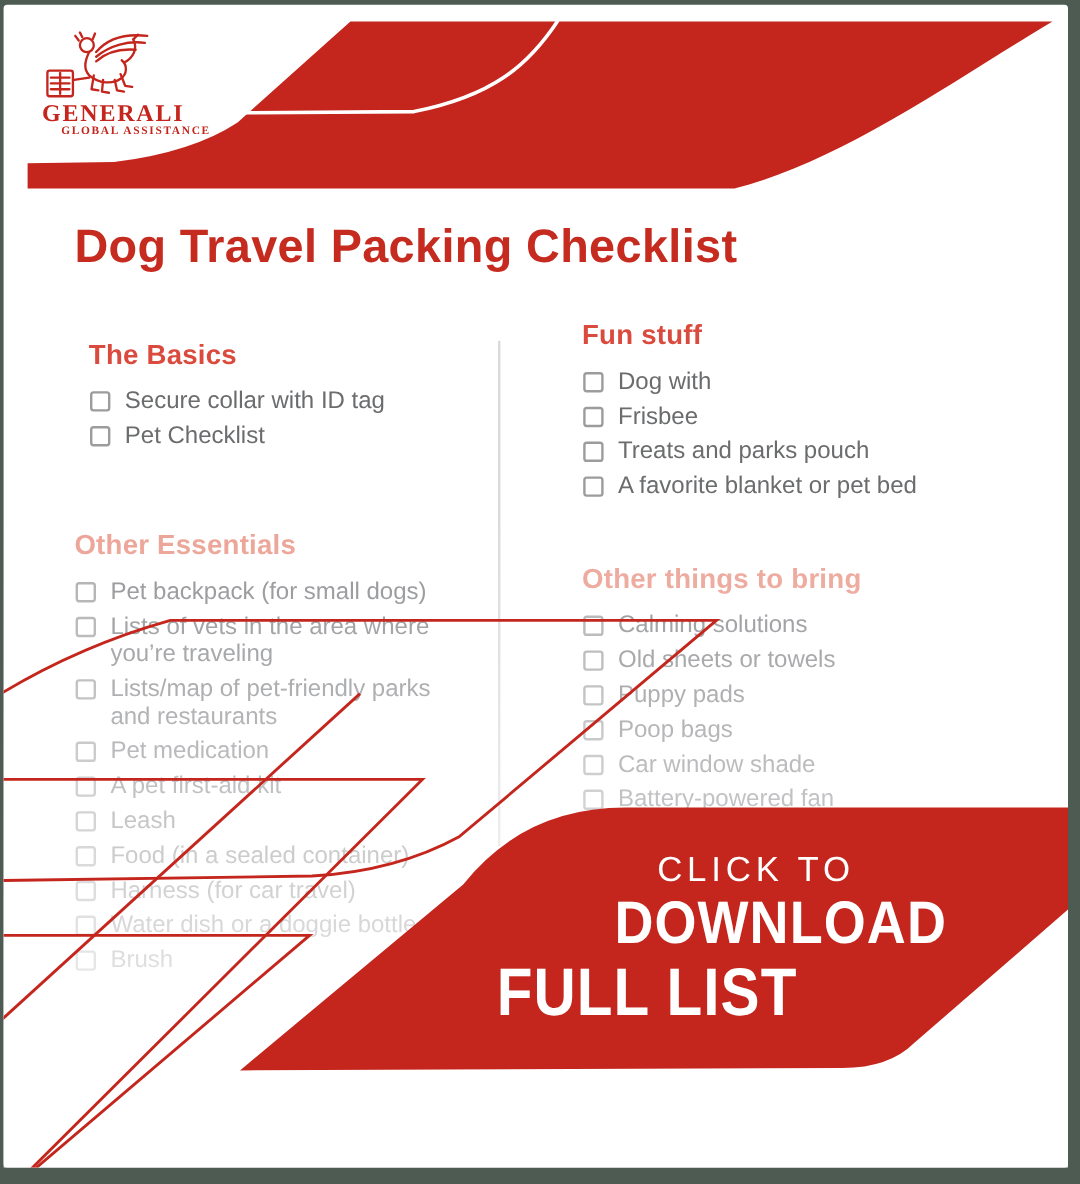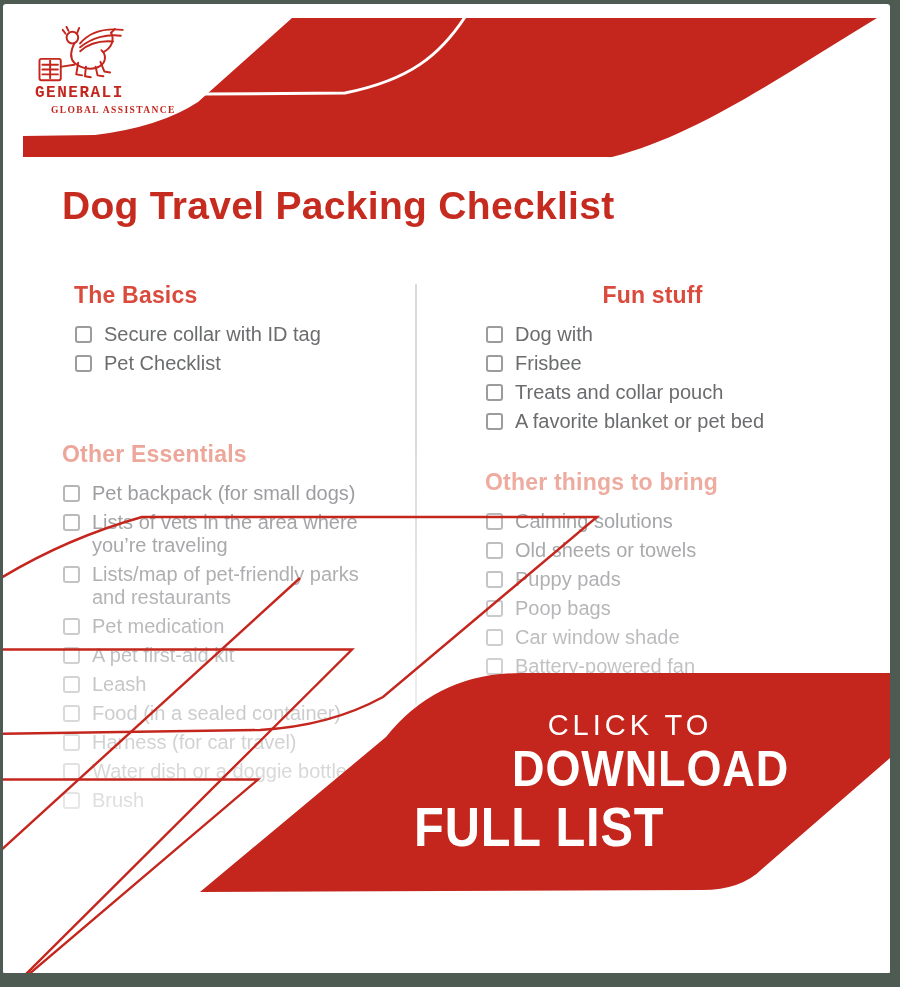--- a/index.html
+++ b/index.html
@@ -7,21 +7,21 @@
          font-family:"Liberation Sans",sans-serif;}
   .stage svg{position:absolute;left:0;top:0;}
   #bg-svg{z-index:0;}
   .content{position:absolute;z-index:1;left:0;top:0;width:900px;height:987px;}
   .title{position:absolute;left:62px;top:184px;font-size:39px;font-weight:700;
          color:var(--title-red);letter-spacing:.3px;}
   .divider{position:absolute;left:415px;top:284px;width:2px;height:421px;background:var(--divider);}
   .section{position:absolute;width:335px;}
   #sec-left-0{left:74px;top:283px;}
   #sec-left-1{left:62px;top:442px;}
-  #sec-right-0{left:485px;top:283px;text-align:center;}
+  #sec-right-0{left:485px;top:267px;}
   #sec-right-1{left:485px;top:470px;}
   .sec-heading{font-size:23px;font-weight:700;line-height:25px;margin:0 0 15px 0;
                color:var(--heading);letter-spacing:.2px;}
   .sec2 .sec-heading{color:var(--heading-faded);}
   .item{display:flex;align-items:flex-start;margin-bottom:6px;font-size:20px;line-height:23px;
         color:var(--item);}
   .sec2 .item{color:var(--item2);}
   .box{flex:0 0 auto;width:13px;height:13px;border:2.2px solid var(--box);border-radius:3px;
        margin:3px 12px 0 1px;background:#fff;}
   .sec2 .box{border-color:var(--box2);}
@@ -31,22 +31,22 @@
   #fg-svg{z-index:3;pointer-events:none;}
   .cta-text{position:absolute;z-index:4;left:0;top:0;width:900px;height:987px;pointer-events:none;}
   .cta-line1{position:absolute;left:520px;top:709px;width:220px;text-align:center;color:#fff;
              font-size:29px;font-weight:400;letter-spacing:4px;}
   .cta-line2{position:absolute;left:512px;top:740px;color:#fff;font-size:50px;font-weight:800;
              letter-spacing:1px;transform:scaleX(.9);transform-origin:left top;}
   .cta-line3{position:absolute;left:414px;top:794px;color:#fff;font-size:56px;font-weight:800;
              letter-spacing:1px;transform:scaleX(.87);transform-origin:left top;}
   .logo{position:absolute;left:30px;top:24px;width:160px;height:100px;}
   .logo svg{position:absolute;left:4px;top:2px;}
-  .logo-word{position:absolute;left:5px;top:60px;font-family:Liberation Mono, monospace;
-             font-weight:700;font-size:16px;letter-spacing:1.5px;color:var(--red);}
+  .logo-word{position:absolute;left:5px;top:60px;font-family:Liberation Serif, serif;
+             font-weight:700;font-size:20px;letter-spacing:1.5px;color:var(--red);}
   .logo-tag{position:absolute;left:6px;top:81px;font-family:"Liberation Serif",serif;
             font-weight:700;font-size:9.5px;letter-spacing:1.4px;color:var(--red);padding-left:15px;}
 </style>
 </head>
 <body>
 
 <div class="stage" style="--red: #c4261d; --title-red: #c62b20; --heading: #da4a3d; --heading-faded: #eca295; --item: #6b6c6e; --item2: #8f9093; --box: #9b9c9e; --box2: #abacae; --divider: #dadada; --frame: #4d5b52;">
 
   <svg id="bg-svg" width="900" height="987" viewBox="0 0 900 987">
     <defs>
@@ -151,21 +151,21 @@
         <div class="item">
           <span class="box"></span>
           <span class="lbl">Dog with</span>
         </div>
         <div class="item">
           <span class="box"></span>
           <span class="lbl">Frisbee</span>
         </div>
         <div class="item">
           <span class="box"></span>
-          <span class="lbl">Treats and collar pouch</span>
+          <span class="lbl">Treats and parks pouch</span>
         </div>
         <div class="item">
           <span class="box"></span>
           <span class="lbl">A favorite blanket or pet bed</span>
         </div>
       </div>
     <div id="sec-right-1" class="section sec2">
         <div class="sec-heading">Other things to bring</div>
         <div class="item">
           <span class="box"></span>

